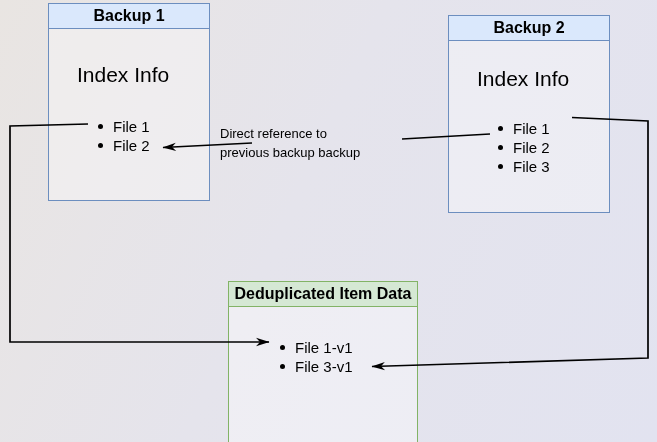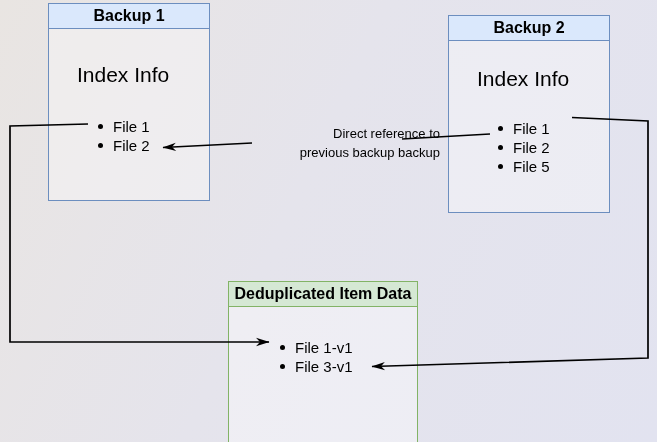--- a/index.html
+++ b/index.html
@@ -25,21 +25,21 @@
   #backup2{left:448px;top:15px;width:162px;height:198px;}
   #dedup{left:228px;top:281px;width:190px;height:190px;}
   #backup1 .subtitle{left:28px;top:59px;}
   #backup2 .subtitle{left:28px;top:51px;}
   #backup1 .item-list{left:49px;top:113px;}
   #backup2 .item-list{left:49px;top:103px;}
   #dedup .item-list{left:51px;top:56px;}
   .connector-layer{position:absolute;left:0;top:0;z-index:5;pointer-events:none;}
   .edge-label{
     position:absolute;left:220px;top:124px;width:220px;z-index:6;
-    text-align:right;font-size:13px;line-height:19px;color:#000;
+    text-align:left;font-size:13px;line-height:19px;color:#000;
   }
 </style>
 </head>
 <body>
 
 <div class="canvas">
 
   <div class="node blue" id="backup1">
     <div class="node-header">Backup 1</div>
     <div class="subtitle">Index Info</div>
@@ -62,21 +62,21 @@
       <div class="item-row">
         <span class="dot"></span>
         <span>File 1</span>
       </div>
       <div class="item-row">
         <span class="dot"></span>
         <span>File 2</span>
       </div>
       <div class="item-row">
         <span class="dot"></span>
-        <span>File 5</span>
+        <span>File 3</span>
       </div>
     </div>
   </div>
 
   <div class="node green" id="dedup">
     <div class="node-header">Deduplicated Item Data</div>
     <div class="item-list">
       <div class="item-row">
         <span class="dot"></span>
         <span>File 1-v1</span>

